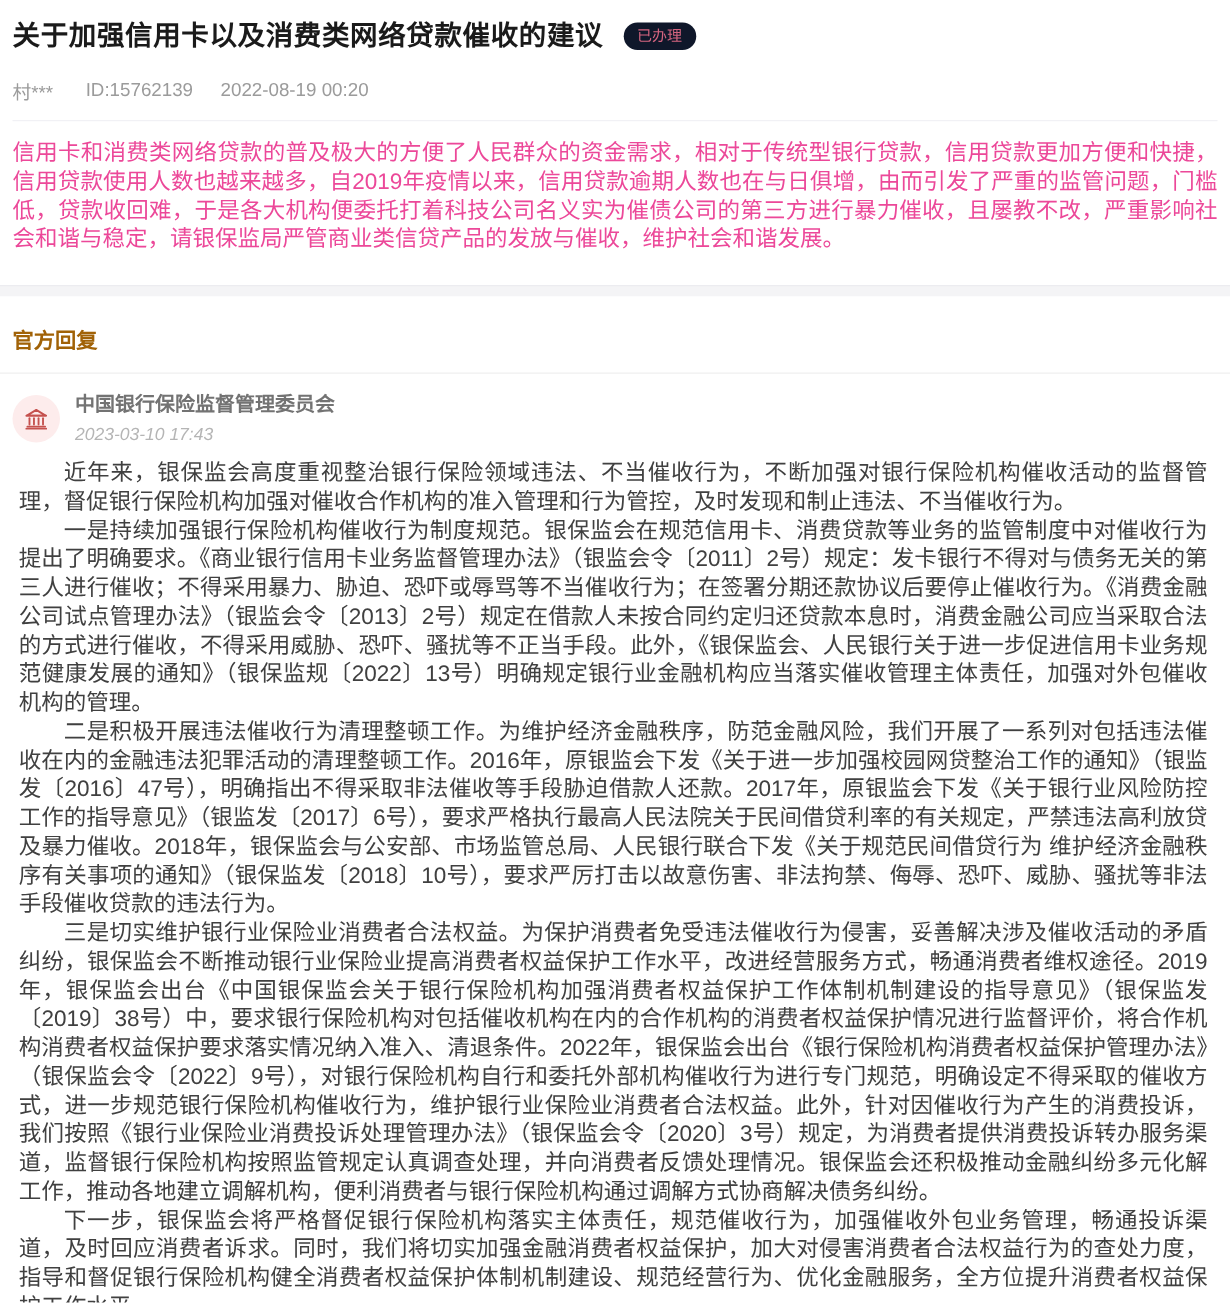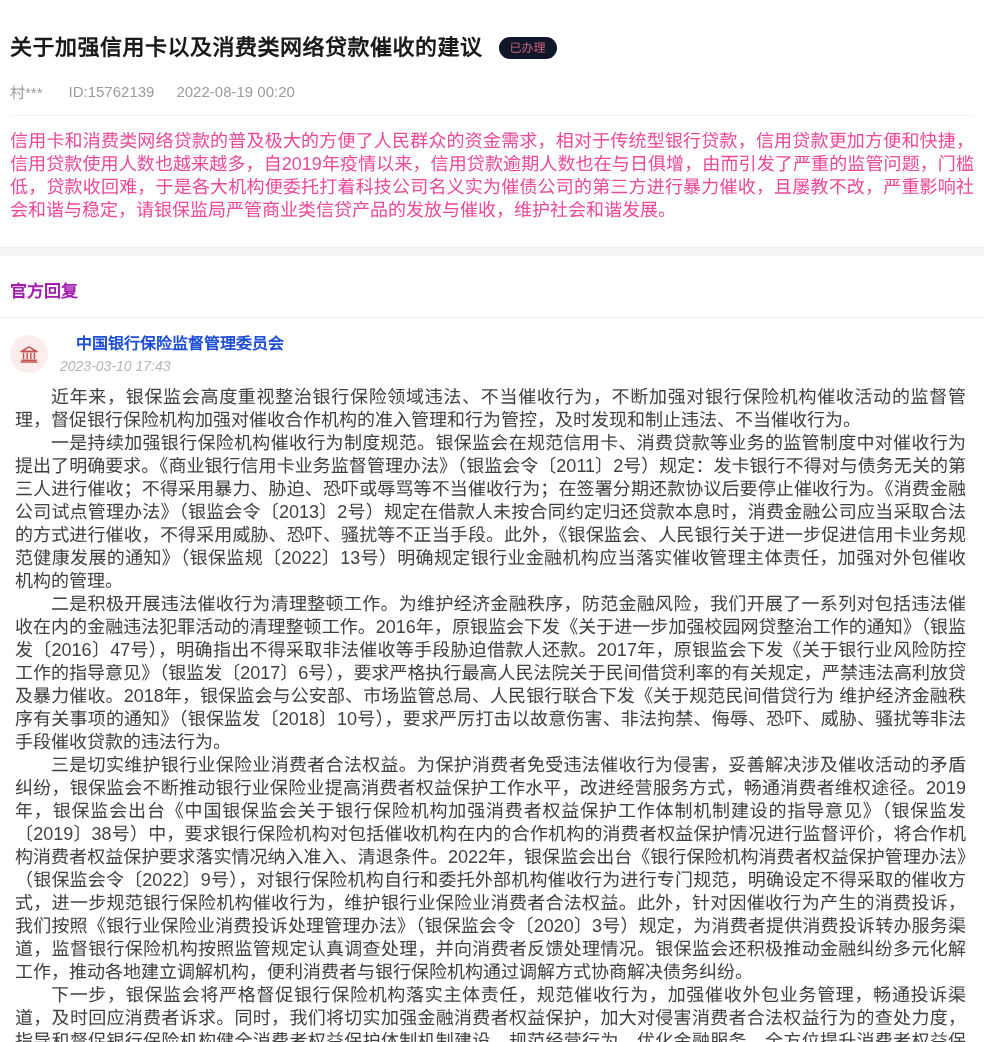--- a/index.html
+++ b/index.html
@@ -7,21 +7,21 @@
   body {
     height: 1042px;
     overflow: hidden;
     background: #ffffff;
     font-family: "Liberation Sans", "DejaVu Sans", sans-serif;
     color: #3d3d3d;
   }
   .page { width: 984px; }
 
   
-  .q-header { padding: 14px 10px 0 10px; margin-top: 19px; }
+  .q-header { padding: 14px 10px 0 10px; }
   .title-row { display: flex; align-items: center; }
   .page-title {
     font-size: 22px;
     font-weight: 700;
     color: #1a1a1a;
     letter-spacing: 0.5px;
     line-height: 30px;
   }
   .status-badge {
     margin-left: 16px;
@@ -62,40 +62,39 @@
   }
 
   
   .reply-section-header {
     padding: 21px 10px 15px 10px;
     border-bottom: 1px solid #efefef;
   }
   .reply-section-title {
     font-size: 17px;
     font-weight: 700;
-    color: #a21caf;
+    color: #a16207;
   }
   .reply-card { padding: 15px 10px 0 10px; }
   .reply-head { display: flex; align-items: flex-start; }
   .org-avatar {
     width: 38px; height: 38px;
     border-radius: 50%;
     background: #fdecec;
     display: flex; align-items: center; justify-content: center;
     flex: none;
     margin-top: 2px;
   }
   .org-avatar svg { width: 20px; height: 20px; }
   .reply-head-text { margin-left: 12px; }
   .org-name {
     font-size: 16px;
     font-weight: 700;
-    color: #1d4ed8;
+    color: #737373;
     line-height: 22px;
-    margin-left: 16px;
   }
   .reply-time {
     margin-top: 3px;
     font-size: 14px;
     color: #b5b5b5;
     font-style: italic;
   }
   .reply-body {
     margin-top: 12px;
     padding: 0 8px 0 5px;

